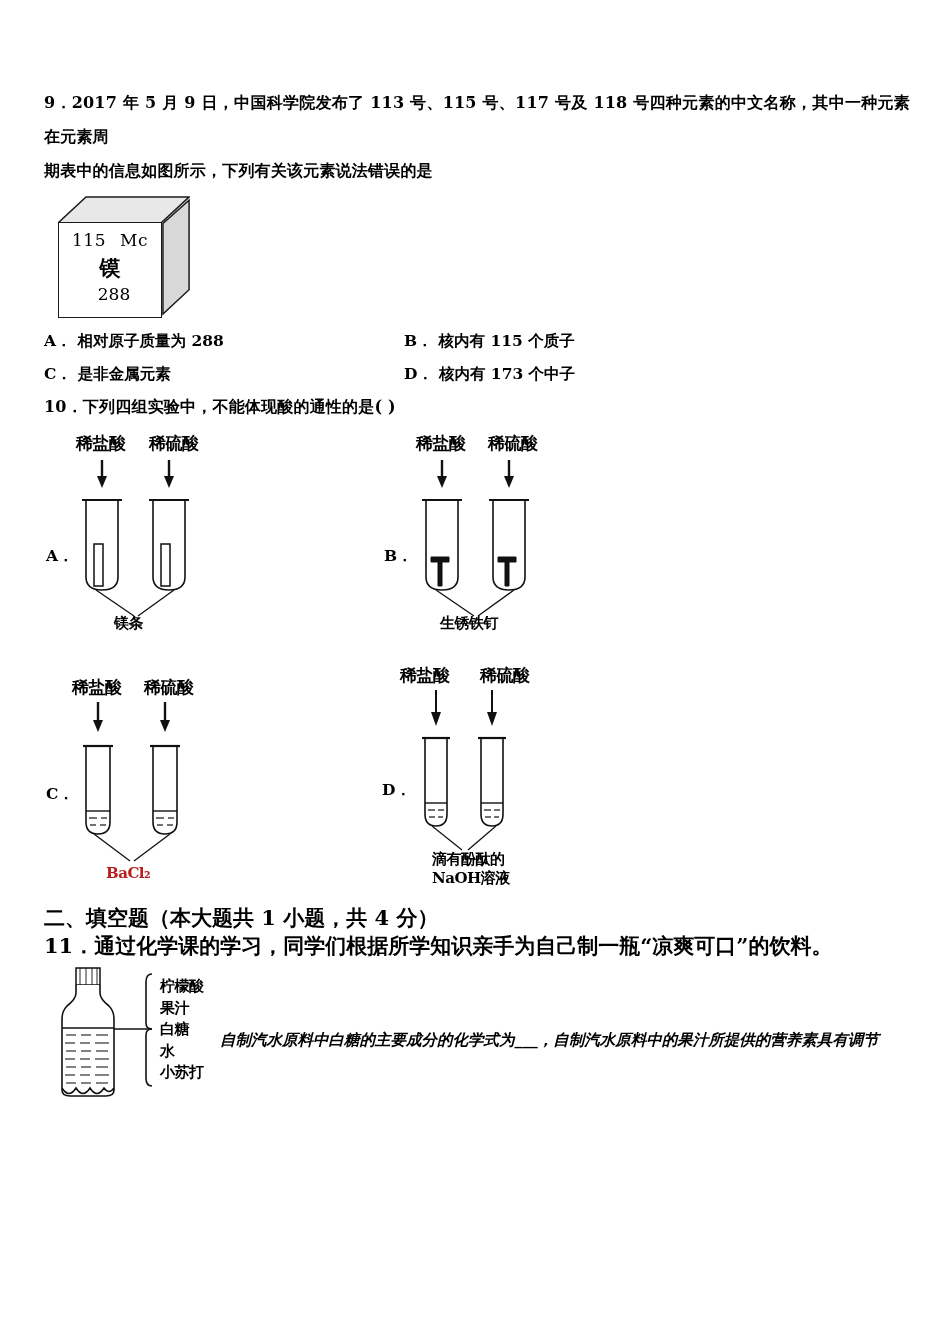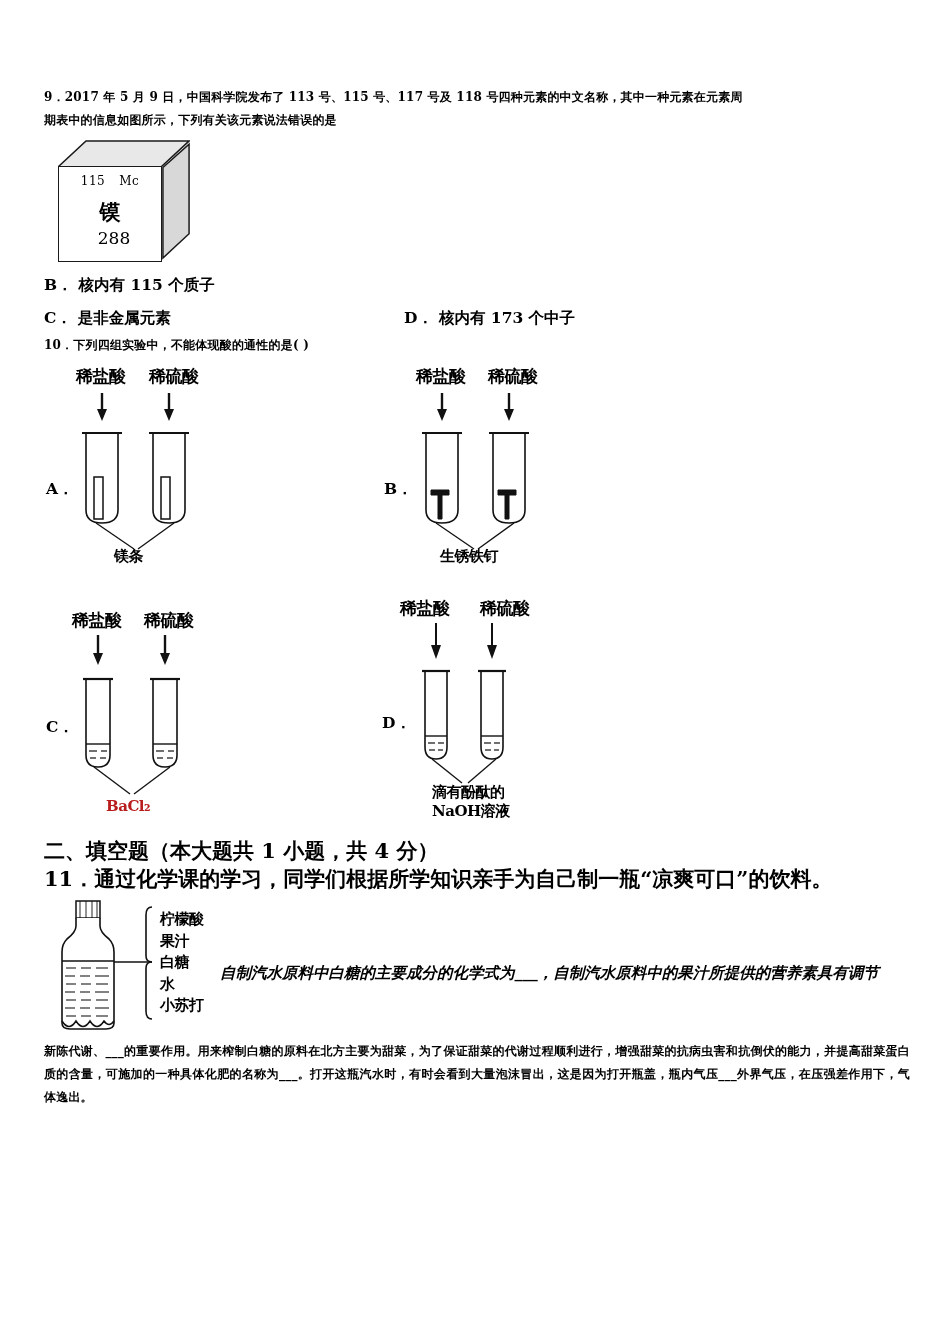--- a/index.html
+++ b/index.html
@@ -20,22 +20,22 @@
   }
   .content {
     position: absolute;
     left: 44px;
     top: 86px;
     width: 866px;
   }
 
   
   .qline {
-    font-size: 12px;
-    line-height: 23px;
+    font-size: 16px;
+    line-height: 34px;
     font-weight: bold;
     letter-spacing: 0.2px;
     text-align: justify;
     text-justify: inter-ideograph;
   }
 
   .sec-head {
     font-size: 21px;
     font-weight: bold;
     line-height: 28px;
@@ -77,21 +77,21 @@
     top: 0;
     width: 28px;
     height: 124px;
   }
   .cube-row1 {
     position: absolute;
     top: 34px;
     left: 0;
     width: 104px;
     text-align: center;
-    font-size: 12px;
+    font-size: 17px;
     font-family: "DejaVu Serif", "Liberation Serif", serif;
     letter-spacing: 0.5px;
   }
   .cube-row1 .num { margin-right: 14px; }
   .cube-row2 {
     position: absolute;
     top: 58px;
     left: 0;
     width: 104px;
     text-align: center;
@@ -204,20 +204,23 @@
         <div class="cube-face"></div>
         <div class="cube-row1">
           <span class="num">115</span><span>Mc</span>
         </div>
         <div class="cube-row2">镆</div>
         <div class="cube-row3">288</div>
       </div>
     </div>
 
     <div class="opt-row">
+      <div class="opt-col">
+        <span class="opt-lab">A．</span><span>相对原子质量为 288</span>
+      </div>
       <div class="opt-col second">
         <span class="opt-lab">B．</span><span>核内有 115 个质子</span>
       </div>
     </div>
     <div class="opt-row">
       <div class="opt-col">
         <span class="opt-lab">C．</span><span>是非金属元素</span>
       </div>
       <div class="opt-col second">
         <span class="opt-lab">D．</span><span>核内有 173 个中子</span>
@@ -384,16 +387,15 @@
         <div>白糖</div>
         <div>水</div>
         <div>小苏打</div>
       </div>
     </div>
 
     <div style="position:relative; margin-top:-126px; height:126px;font-style:italic;">
       <div class="flow-para">自制汽水原料中白糖的主要成分的化学式为___，自制汽水原料中的果汁所提供的营养素具有调节</div>
     </div>
 
-    <div class="qline" style="margin-top:6px;">新陈代谢、___的重要作用。用来榨制白糖的原料在北方主要为甜菜，为了保证甜菜的代谢过程顺利进行，增强甜菜的抗病虫害和抗倒伏的能力，并提高甜菜蛋白质的含量，可施加的一种具体化肥的名称为___。打开这瓶汽水时，有时会看到大量泡沫冒出，这是因为打开瓶盖，瓶内气压___外界气压，在压强差作用下，气体逸出。</div>
 
   </div>
 </div>
 
 </body></html>

